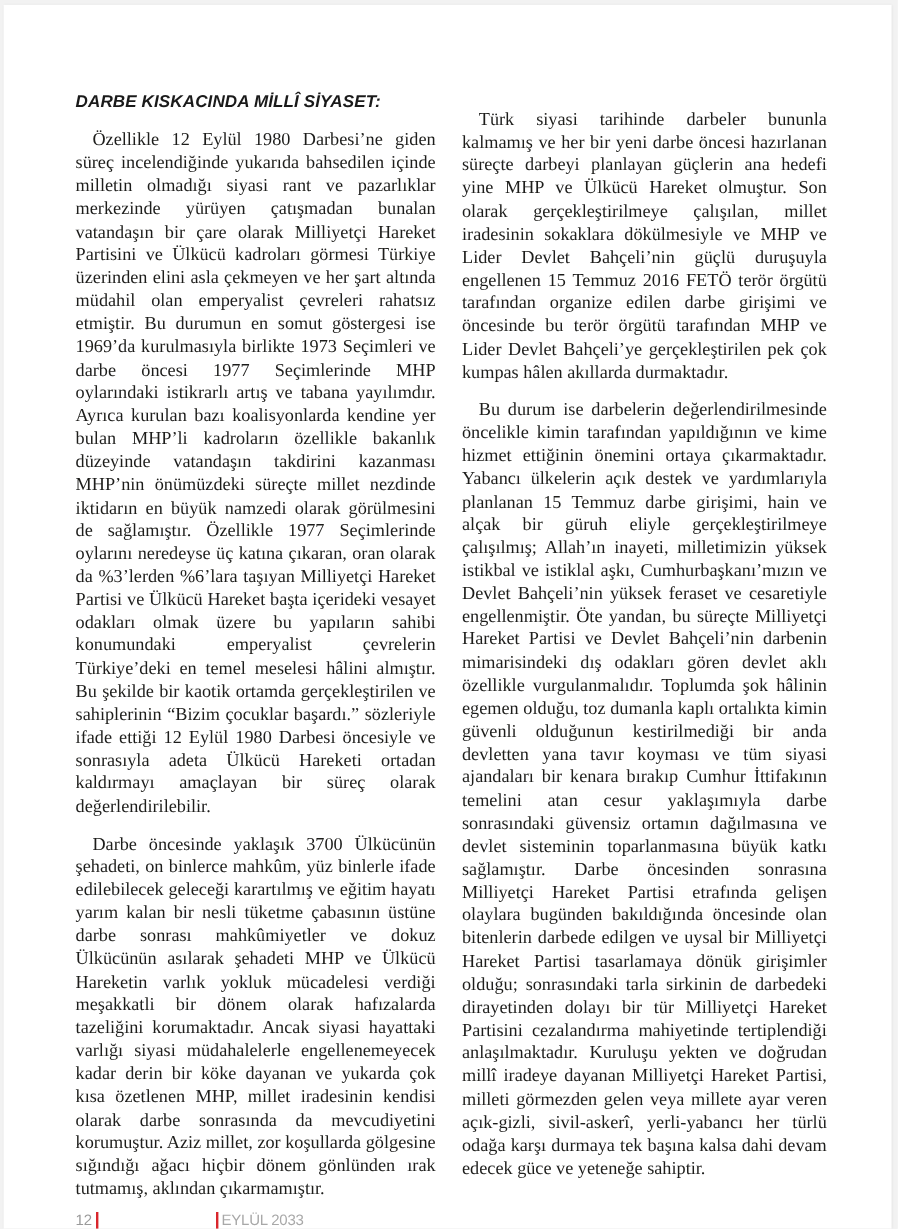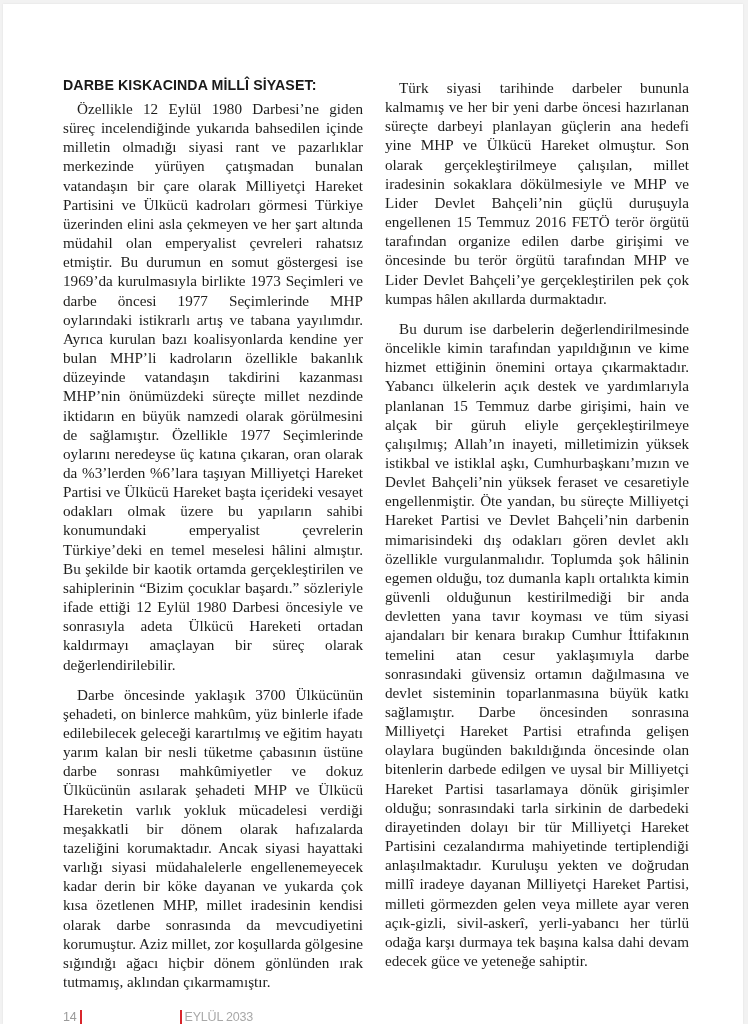--- a/index.html
+++ b/index.html
@@ -37,23 +37,24 @@
     .col-right { left: 382px; top: 74px; width: 304px; }
     .heading {
       font-family: "Liberation Sans", "DejaVu Sans", sans-serif;
       font-weight: bold;
       font-size: 14.2px;
       line-height: 19px;
       color: #1a1a1a;
       margin: 0 0 4px 0;
       text-align: left;
       letter-spacing: 0.1px;
+      font-style: italic;
     }
     .para {
-      margin: 0 0 11px 0;
+      margin: 12px 0 11px 0;
       text-indent: 14px;
       font-family: "Liberation Serif", "DejaVu Serif", serif;
       font-size: 15.2px;
       line-height: 19.15px;
     }
     .footer {
       position: absolute;
       left: 60px;
       top: 983px;
       font-family: "Liberation Sans", "DejaVu Sans", sans-serif;
@@ -91,20 +92,20 @@
     <p class="para">Özellikle 12 Eylül 1980 Darbesi’ne giden süreç incelendiğinde yukarıda bahsedilen içinde milletin olmadığı siyasi rant ve pazarlıklar merkezinde yürüyen çatışmadan bunalan vatandaşın bir çare olarak Milliyetçi Hareket Partisini ve Ülkücü kadroları görmesi Türkiye üzerinden elini asla çekmeyen ve her şart altında müdahil olan emperyalist çevreleri rahatsız etmiştir. Bu durumun en somut göstergesi ise 1969’da kurulmasıyla birlikte 1973 Seçimleri ve darbe öncesi 1977 Seçimlerinde MHP oylarındaki istikrarlı artış ve tabana yayılımdır. Ayrıca kurulan bazı koalisyonlarda kendine yer bulan MHP’li kadroların özellikle bakanlık düzeyinde vatandaşın takdirini kazanması MHP’nin önümüzdeki süreçte millet nezdinde iktidarın en büyük namzedi olarak görülmesini de sağlamıştır. Özellikle 1977 Seçimlerinde oylarını neredeyse üç katına çıkaran, oran olarak da %3’lerden %6’lara taşıyan Milliyetçi Hareket Partisi ve Ülkücü Hareket başta içerideki vesayet odakları olmak üzere bu yapıların sahibi konumundaki emperyalist çevrelerin Türkiye’deki en temel meselesi hâlini almıştır. Bu şekilde bir kaotik ortamda gerçekleştirilen ve sahiplerinin “Bizim çocuklar başardı.” sözleriyle ifade ettiği 12 Eylül 1980 Darbesi öncesiyle ve sonrasıyla adeta Ülkücü Hareketi ortadan kaldırmayı amaçlayan bir süreç olarak değerlendirilebilir.</p>
     <p class="para">Darbe öncesinde yaklaşık 3700 Ülkücünün şehadeti, on binlerce mahkûm, yüz binlerle ifade edilebilecek geleceği karartılmış ve eğitim hayatı yarım kalan bir nesli tüketme çabasının üstüne darbe sonrası mahkûmiyetler ve dokuz Ülkücünün asılarak şehadeti MHP ve Ülkücü Hareketin varlık yokluk mücadelesi verdiği meşakkatli bir dönem olarak hafızalarda tazeliğini korumaktadır. Ancak siyasi hayattaki varlığı siyasi müdahalelerle engellenemeyecek kadar derin bir köke dayanan ve yukarda çok kısa özetlenen MHP, millet iradesinin kendisi olarak darbe sonrasında da mevcudiyetini korumuştur. Aziz millet, zor koşullarda gölgesine sığındığı ağacı hiçbir dönem gönlünden ırak tutmamış, aklından çıkarmamıştır.</p>
   </div>
 
   <div class="col col-right">
     <p class="para">Türk siyasi tarihinde darbeler bununla kalmamış ve her bir yeni darbe öncesi hazırlanan süreçte darbeyi planlayan güçlerin ana hedefi yine MHP ve Ülkücü Hareket olmuştur. Son olarak gerçekleştirilmeye çalışılan, millet iradesinin sokaklara dökülmesiyle ve MHP ve Lider Devlet Bahçeli’nin güçlü duruşuyla engellenen 15 Temmuz 2016 FETÖ terör örgütü tarafından organize edilen darbe girişimi ve öncesinde bu terör örgütü tarafından MHP ve Lider Devlet Bahçeli’ye gerçekleştirilen pek çok kumpas hâlen akıllarda durmaktadır.</p>
     <p class="para">Bu durum ise darbelerin değerlendirilmesinde öncelikle kimin tarafından yapıldığının ve kime hizmet ettiğinin önemini ortaya çıkarmaktadır. Yabancı ülkelerin açık destek ve yardımlarıyla planlanan 15 Temmuz darbe girişimi, hain ve alçak bir güruh eliyle gerçekleştirilmeye çalışılmış; Allah’ın inayeti, milletimizin yüksek istikbal ve istiklal aşkı, Cumhurbaşkanı’mızın ve Devlet Bahçeli’nin yüksek feraset ve cesaretiyle engellenmiştir. Öte yandan, bu süreçte Milliyetçi Hareket Partisi ve Devlet Bahçeli’nin darbenin mimarisindeki dış odakları gören devlet aklı özellikle vurgulanmalıdır. Toplumda şok hâlinin egemen olduğu, toz dumanla kaplı ortalıkta kimin güvenli olduğunun kestirilmediği bir anda devletten yana tavır koyması ve tüm siyasi ajandaları bir kenara bırakıp Cumhur İttifakının temelini atan cesur yaklaşımıyla darbe sonrasındaki güvensiz ortamın dağılmasına ve devlet sisteminin toparlanmasına büyük katkı sağlamıştır. Darbe öncesinden sonrasına Milliyetçi Hareket Partisi etrafında gelişen olaylara bugünden bakıldığında öncesinde olan bitenlerin darbede edilgen ve uysal bir Milliyetçi Hareket Partisi tasarlamaya dönük girişimler olduğu; sonrasındaki tarla sirkinin de darbedeki dirayetinden dolayı bir tür Milliyetçi Hareket Partisini cezalandırma mahiyetinde tertiplendiği anlaşılmaktadır. Kuruluşu yekten ve doğrudan millî iradeye dayanan Milliyetçi Hareket Partisi, milleti görmezden gelen veya millete ayar veren açık-gizli, sivil-askerî, yerli-yabancı her türlü odağa karşı durmaya tek başına kalsa dahi devam edecek güce ve yeteneğe sahiptir.</p>
   </div>
 
   <div class="footer">
-    <span>14</span>
+    <span>12</span>
     <span class="sep"></span>
     <span class="magazine">YENİ DÜŞÜNCE</span>
     <span class="sep"></span>
     <span class="date">EYLÜL 2033</span>
   </div>
 
 </div>
 
 </body></html>

